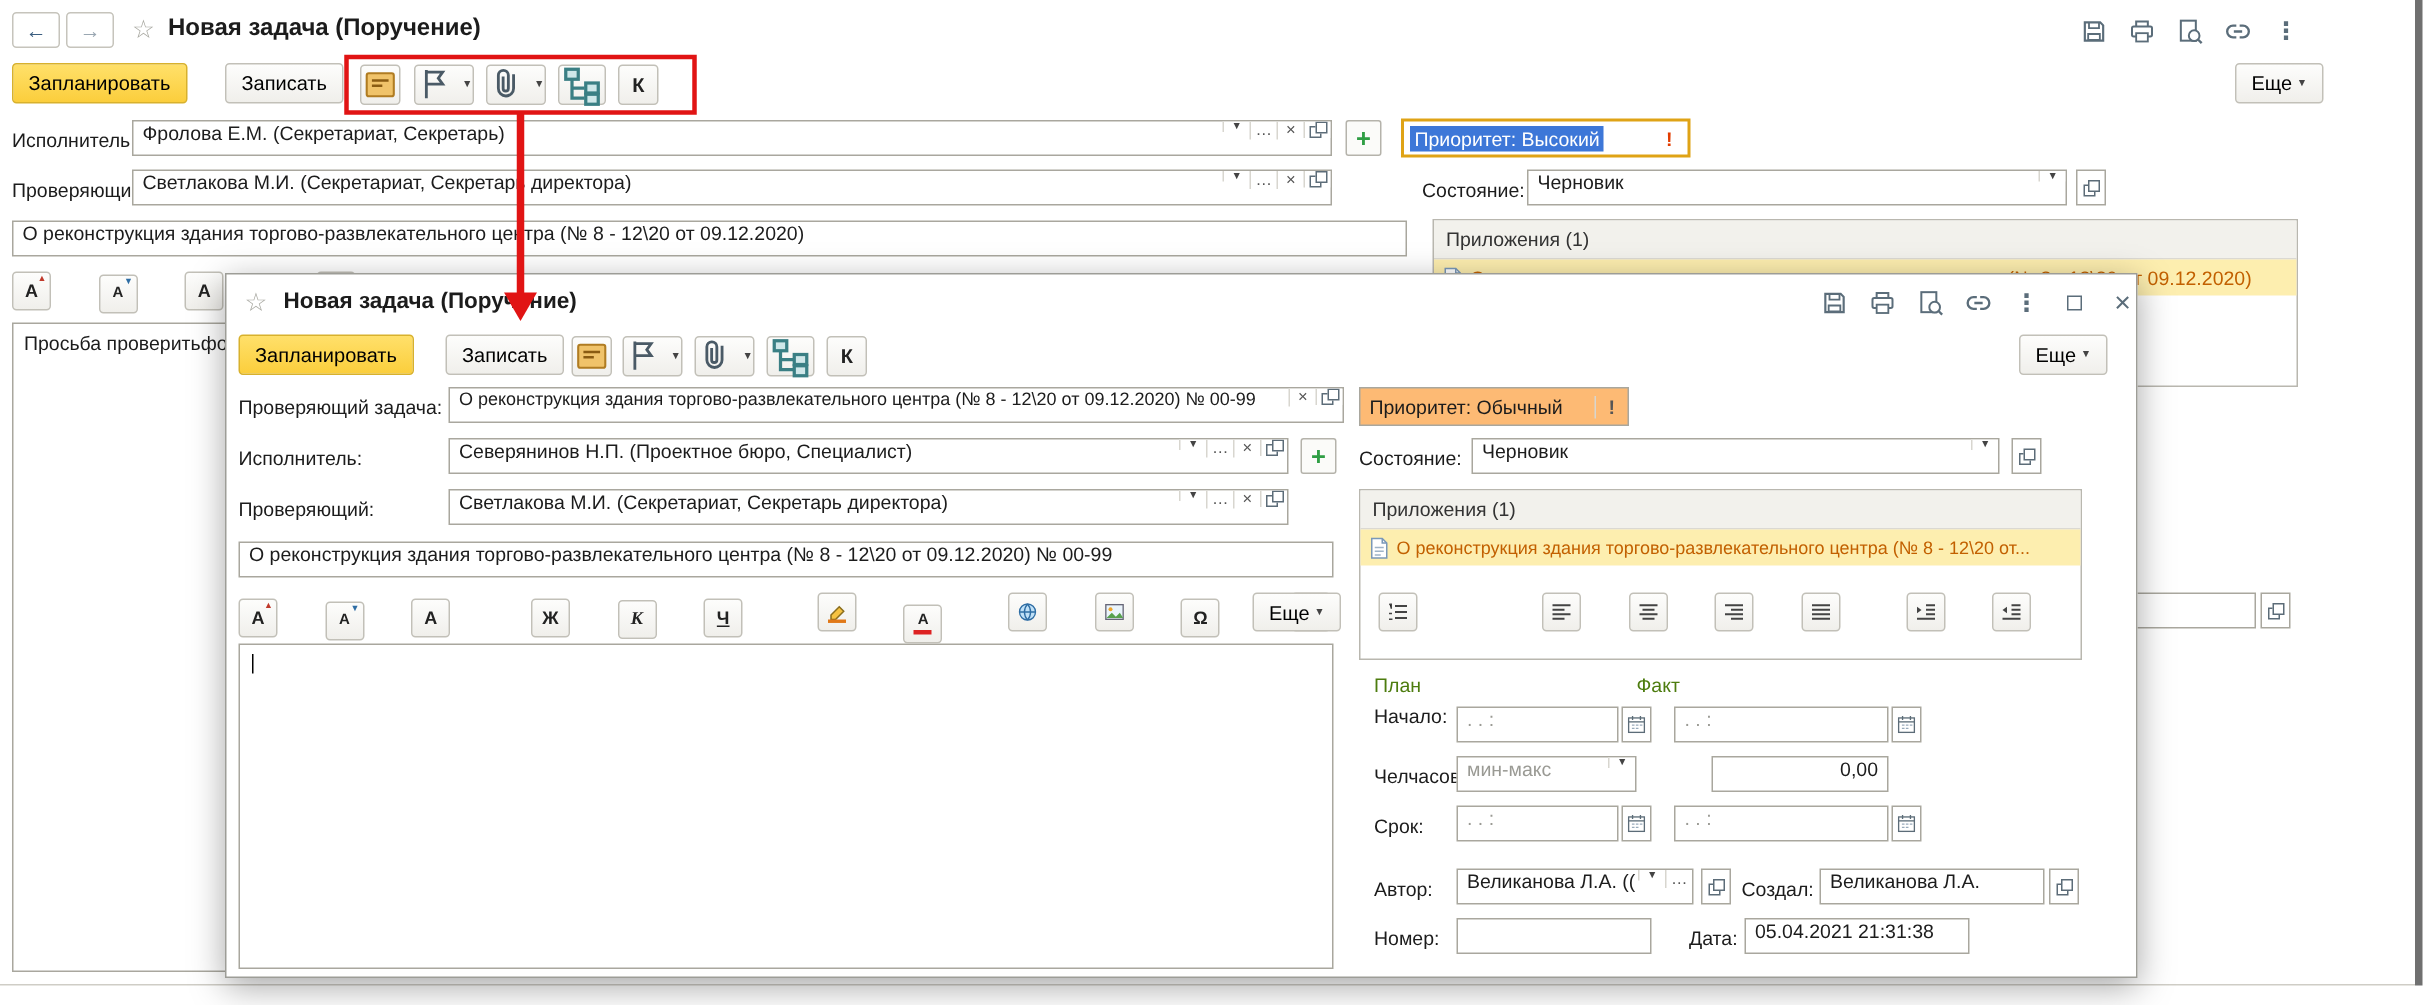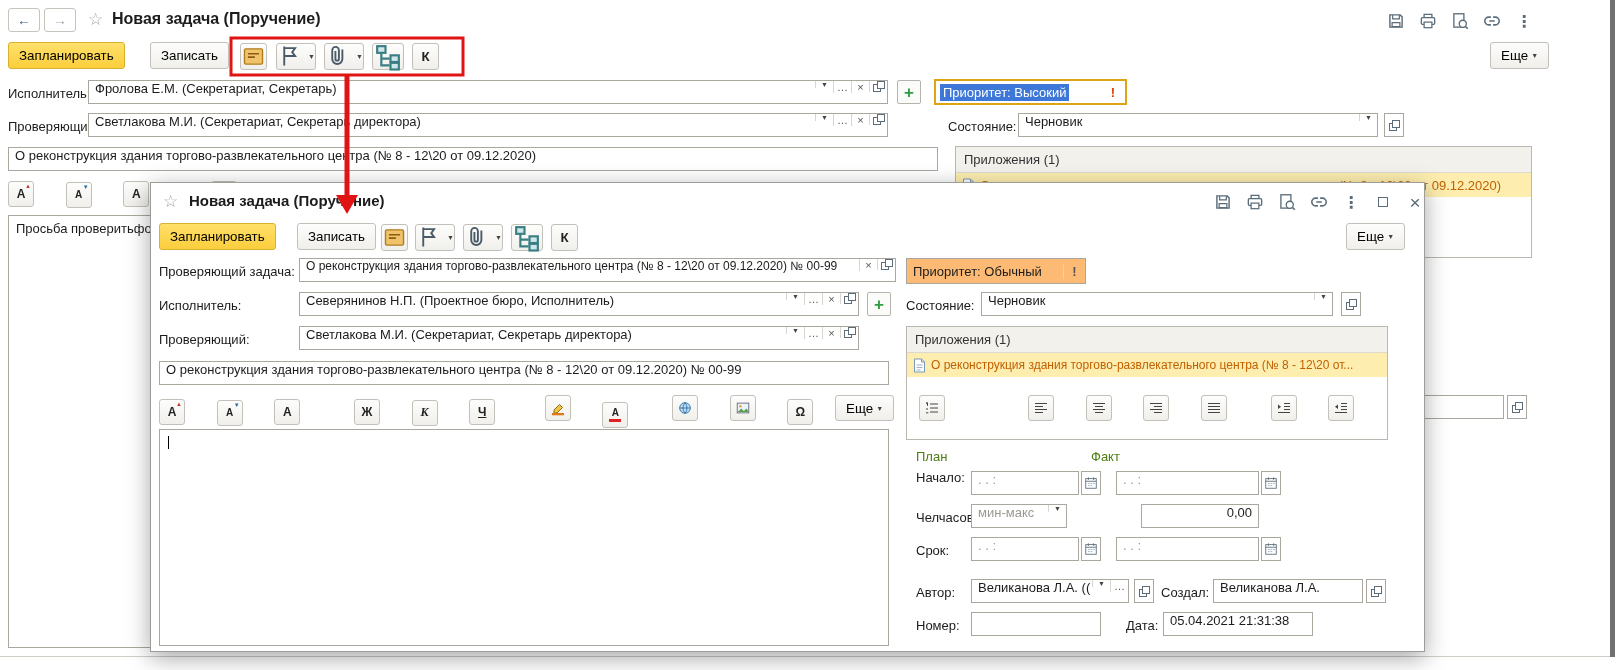--- a/index.html
+++ b/index.html
@@ -331,21 +331,21 @@
       </span>
   </div>
   <div class="prio-dlg abs" style="left:755px;top:75px;width:180px">
     <span class="val" style="flex:1;display:flex;align-items:center;padding:0 6px;white-space:nowrap">Приоритет: Обычный</span>
     <span class="excl-grey">!</span>
   </div>
 
   
   <div class="label abs" style="left:8px;top:110px">Исполнитель:</div>
   <div class="field abs" style="left:148px;top:109px;width:560px">
-    <span class="val">Северянинов Н.П. (Проектное бюро, Исполнитель)</span>
+    <span class="val">Северянинов Н.П. (Проектное бюро, Специалист)</span>
     <span class="fbtn">
         <span class="dd">▼</span>
       </span>
     <span class="fbtn">
         <span>…</span>
       </span>
     <span class="fbtn">
         <span>×</span>
       </span>
     <span class="fbtn">
@@ -538,21 +538,21 @@
       <svg width="14" height="14" viewBox="0 0 16 16">
         <rect x="2" y="3" width="12" height="11" fill="#fff" stroke="#5c6c78"></rect>
         <path d="M2 6h12" stroke="#5c6c78"></path>
         <path d="M5 1.5v3M11 1.5v3" stroke="#5c6c78"></path>
         <path d="M4.5 8.5h2M7.5 8.5h2M10.5 8.5h2M4.5 11h2M7.5 11h2" stroke="#9ab"></path>
       </svg>
     </span>
 
   
   <div class="label abs" style="left:765px;top:322px">Челчасов:</div>
-  <div class="field abs" style="left:820px;top:321px;width:96px">
+  <div class="field abs" style="left:820px;top:321px;width:120px">
     <span class="val ph">мин-макс</span>
     <span class="fbtn">
         <span class="dd">▼</span>
       </span>
   </div>
   <div class="field abs" style="left:990px;top:321px;width:118px">
       <span class="val right">0,00</span>
     </div>
 
   

